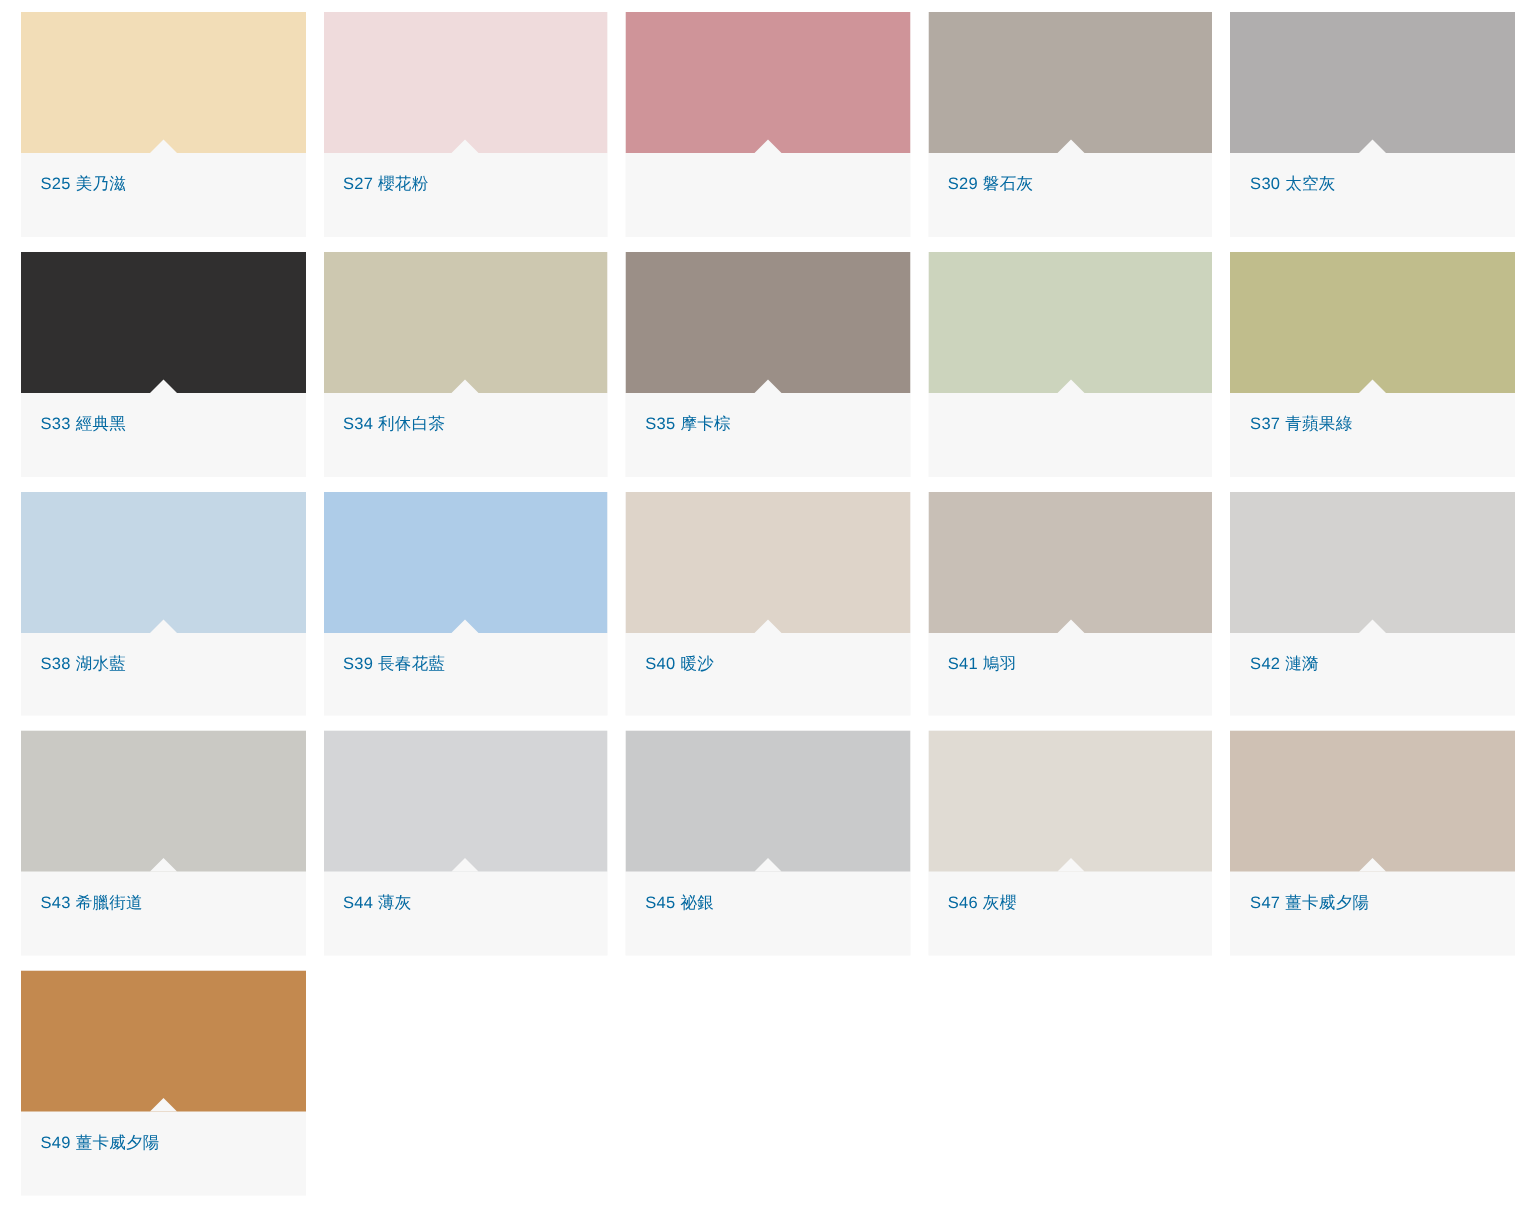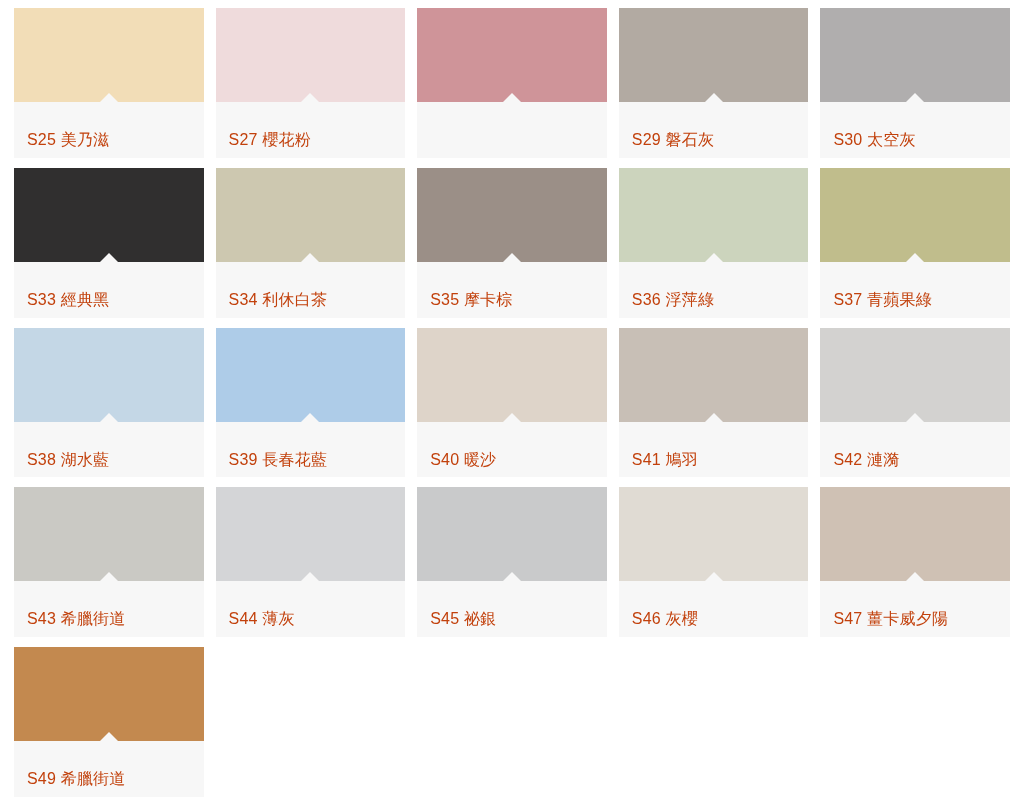--- a/index.html
+++ b/index.html
@@ -55,26 +55,25 @@
 
   .swatch-label-area {
     flex: 1 1 auto;
     background: #f7f7f7;
     display: flex;
     align-items: flex-start;
     padding: 14px 0 0 13px;
   }
 
   .swatch-label {
-    font-size: 16px;
+    font-size: 11px;
     line-height: 1.3;
-    color: #c2410c;
+    color: #0369a1;
     letter-spacing: 0.2px;
     white-space: nowrap;
-    margin-top: 14px;
   }
 </style>
 </head>
 <body>
 
 <div id="swatch-grid">
     <div class="swatch-card">
       <div class="swatch-color" style="background-color: rgb(242, 221, 183);">
         <div class="swatch-notch"></div>
       </div>
@@ -132,23 +131,20 @@
         <div class="swatch-notch"></div>
       </div>
       <div class="swatch-label-area">
         <span class="swatch-label">S35 摩卡棕</span>
       </div>
     </div>
     <div class="swatch-card">
       <div class="swatch-color" style="background-color: rgb(204, 212, 189);">
         <div class="swatch-notch"></div>
       </div>
-      <div class="swatch-label-area">
-        <span class="swatch-label">S36 浮萍綠</span>
-      </div>
     </div>
     <div class="swatch-card">
       <div class="swatch-color" style="background-color: rgb(192, 189, 140);">
         <div class="swatch-notch"></div>
       </div>
       <div class="swatch-label-area">
         <span class="swatch-label">S37 青蘋果綠</span>
       </div>
     </div>
     <div class="swatch-card">
@@ -229,16 +225,16 @@
       </div>
       <div class="swatch-label-area">
         <span class="swatch-label">S47 薑卡威夕陽</span>
       </div>
     </div>
     <div class="swatch-card">
       <div class="swatch-color" style="background-color: rgb(195, 137, 79);">
         <div class="swatch-notch"></div>
       </div>
       <div class="swatch-label-area">
-        <span class="swatch-label">S49 希臘街道</span>
+        <span class="swatch-label">S49 薑卡威夕陽</span>
       </div>
     </div>
   </div>
 
 </body></html>

